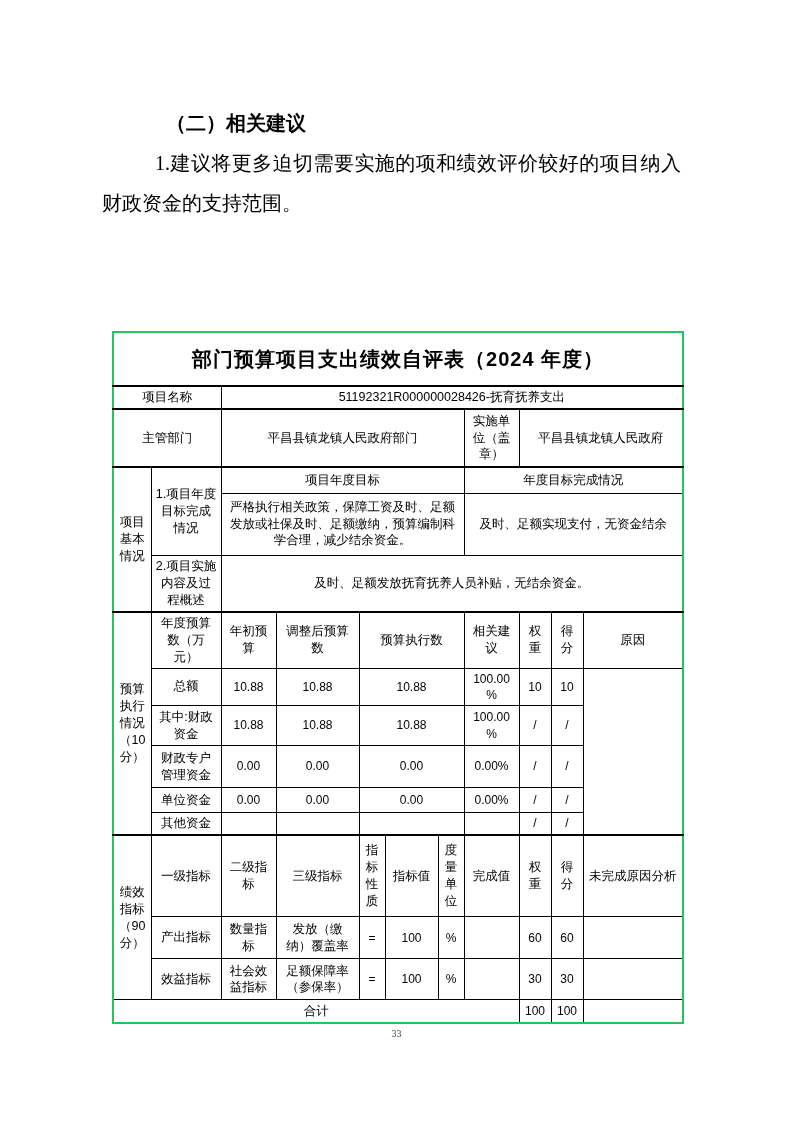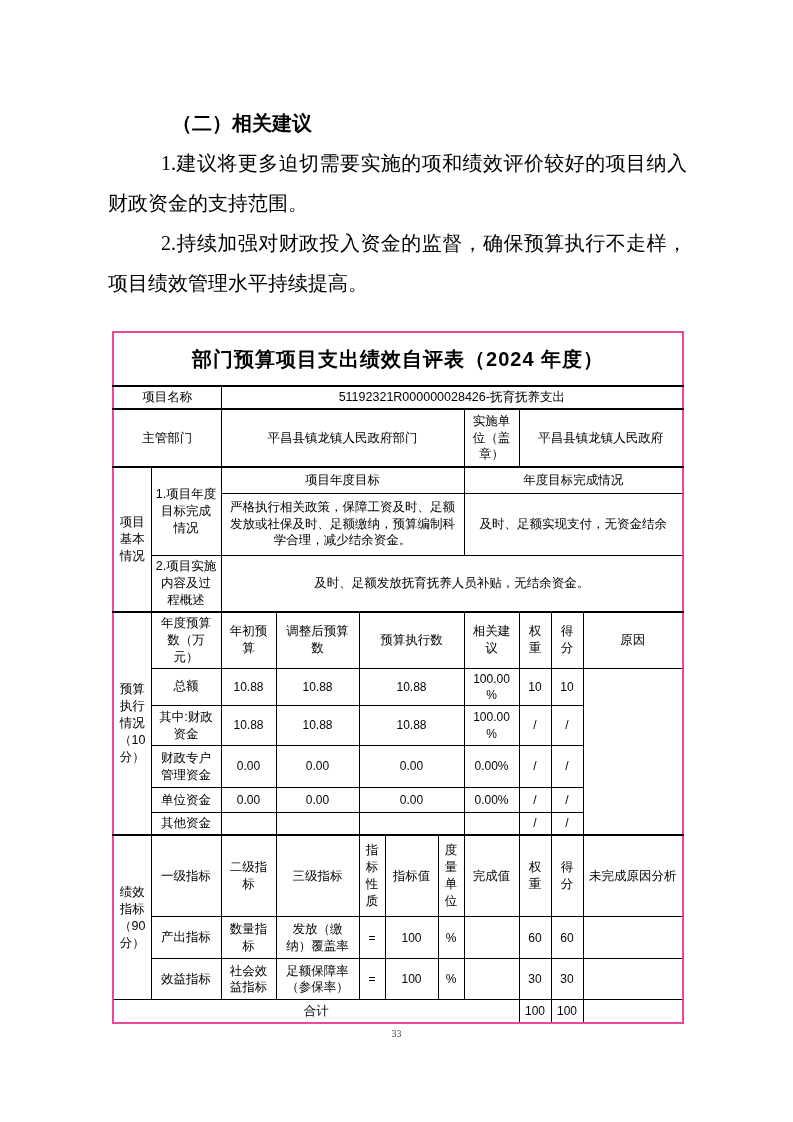--- a/index.html
+++ b/index.html
@@ -7,32 +7,32 @@
     position:relative;
     width:793px;height:1122px;
     background:#ffffff;
     color:#000;
     margin:0 auto;
     overflow:hidden;
     font-family:"Liberation Serif", serif;
   }
   
   .content{
-    position:absolute;left:108px;top:103px;width:579px;
+    position:absolute;left:102px;top:103px;width:579px;
     font-size:20px;line-height:40px;text-align:justify;
   }
   .content .heading{margin:0;padding-left:64px;font-weight:bold;font-size:20px;}
   .content .para{margin:0;text-indent:53px;}
   
   table.selftable{
     position:absolute;left:112px;top:331px;width:570px;
     border-collapse:collapse;table-layout:fixed;
     font-family:"Liberation Sans", sans-serif;
     font-size:12.5px;line-height:1.35;
-    border:2px solid #ec4899;
+    border:2px solid #22c55e;
   }
   table.selftable td{
     border:1px solid #000;
     padding:2px 4px;
     text-align:center;
     vertical-align:middle;
     word-break:break-word;
     overflow:hidden;
   }
   td.title-cell{font-size:20px;font-weight:bold;letter-spacing:1px;}
@@ -55,21 +55,20 @@
   }
 </style>
 </head>
 <body>
 
 <div class="page">
 
   <div class="content">
     <p class="heading">（二）相关建议</p>
     <p class="para">1.建议将更多迫切需要实施的项和绩效评价较好的项目纳入财政资金的支持范围。</p>
-    <p class="para">2.持续加强对财政投入资金的监督，确保预算执行不走样，项目绩效管理水平持续提高。</p>
   </div>
 
   <table class="selftable">
     <colgroup>
       <col style="width:38px">
         <col style="width:70px">
         <col style="width:55px">
       <col style="width:83px">
         <col style="width:26px">
         <col style="width:53px">

